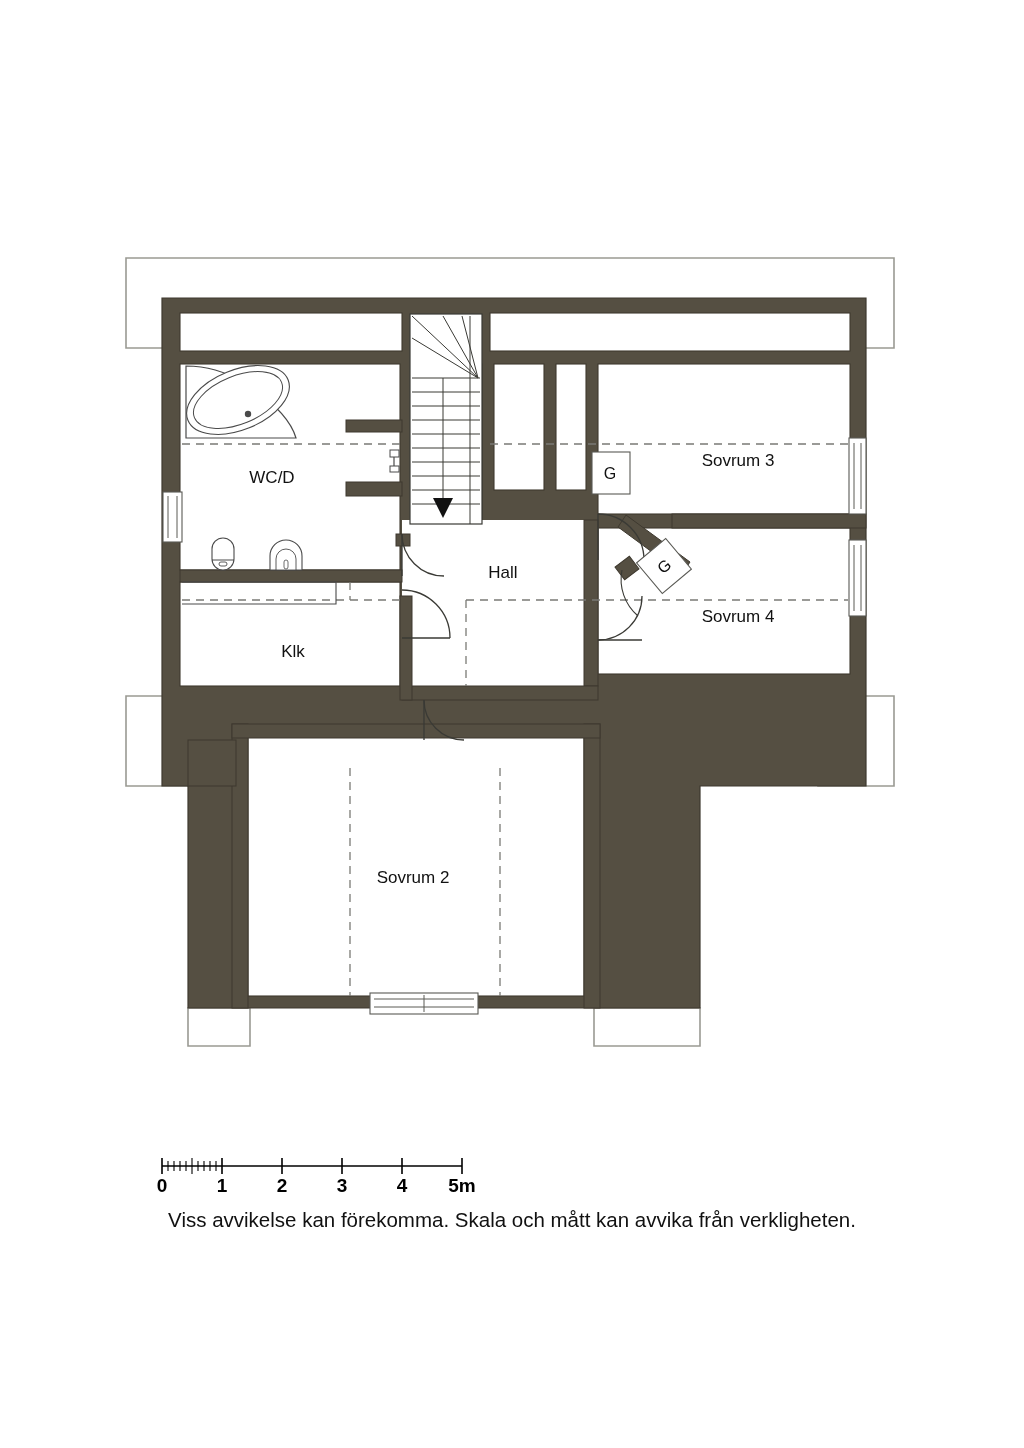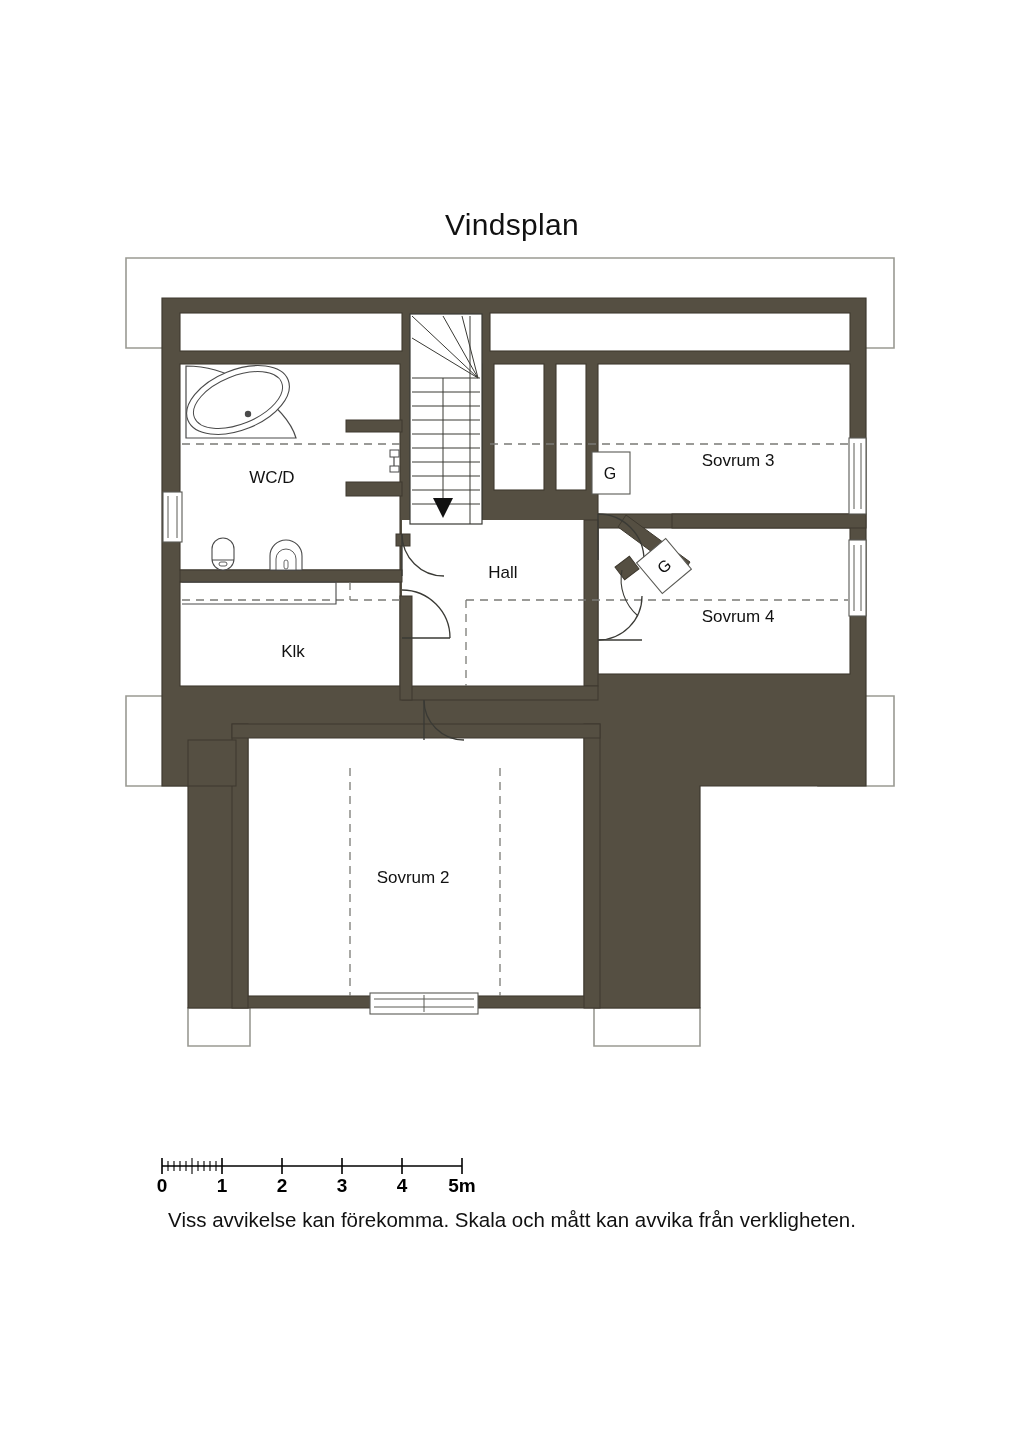--- a/index.html
+++ b/index.html
@@ -60,21 +60,20 @@
     font-size: 19px;
     font-weight: bold;
     fill: #000000;
   }
 </style>
 </head>
 <body>
 
 <div id="page">
 
-  <div class="plan-title">Vindsplan</div>
 
   <svg id="floorplan-svg" width="1024" height="1448" viewBox="0 0 1024 1448">
 
     <g fill="none" stroke="#9A9A93" stroke-width="1.6">
       <path d="M126,258 L894,258 L894,348 L126,348 Z"></path>
       <path d="M126,696 L206,696 L206,786 L126,786 Z"></path>
       <path d="M818,696 L894,696 L894,786 L818,786 Z"></path>
       <path d="M594,1008 L700,1008 L700,1046 L594,1046 Z"></path>
       <path d="M188,1008 L250,1008 L250,1046 L188,1046 Z"></path>
     </g>

